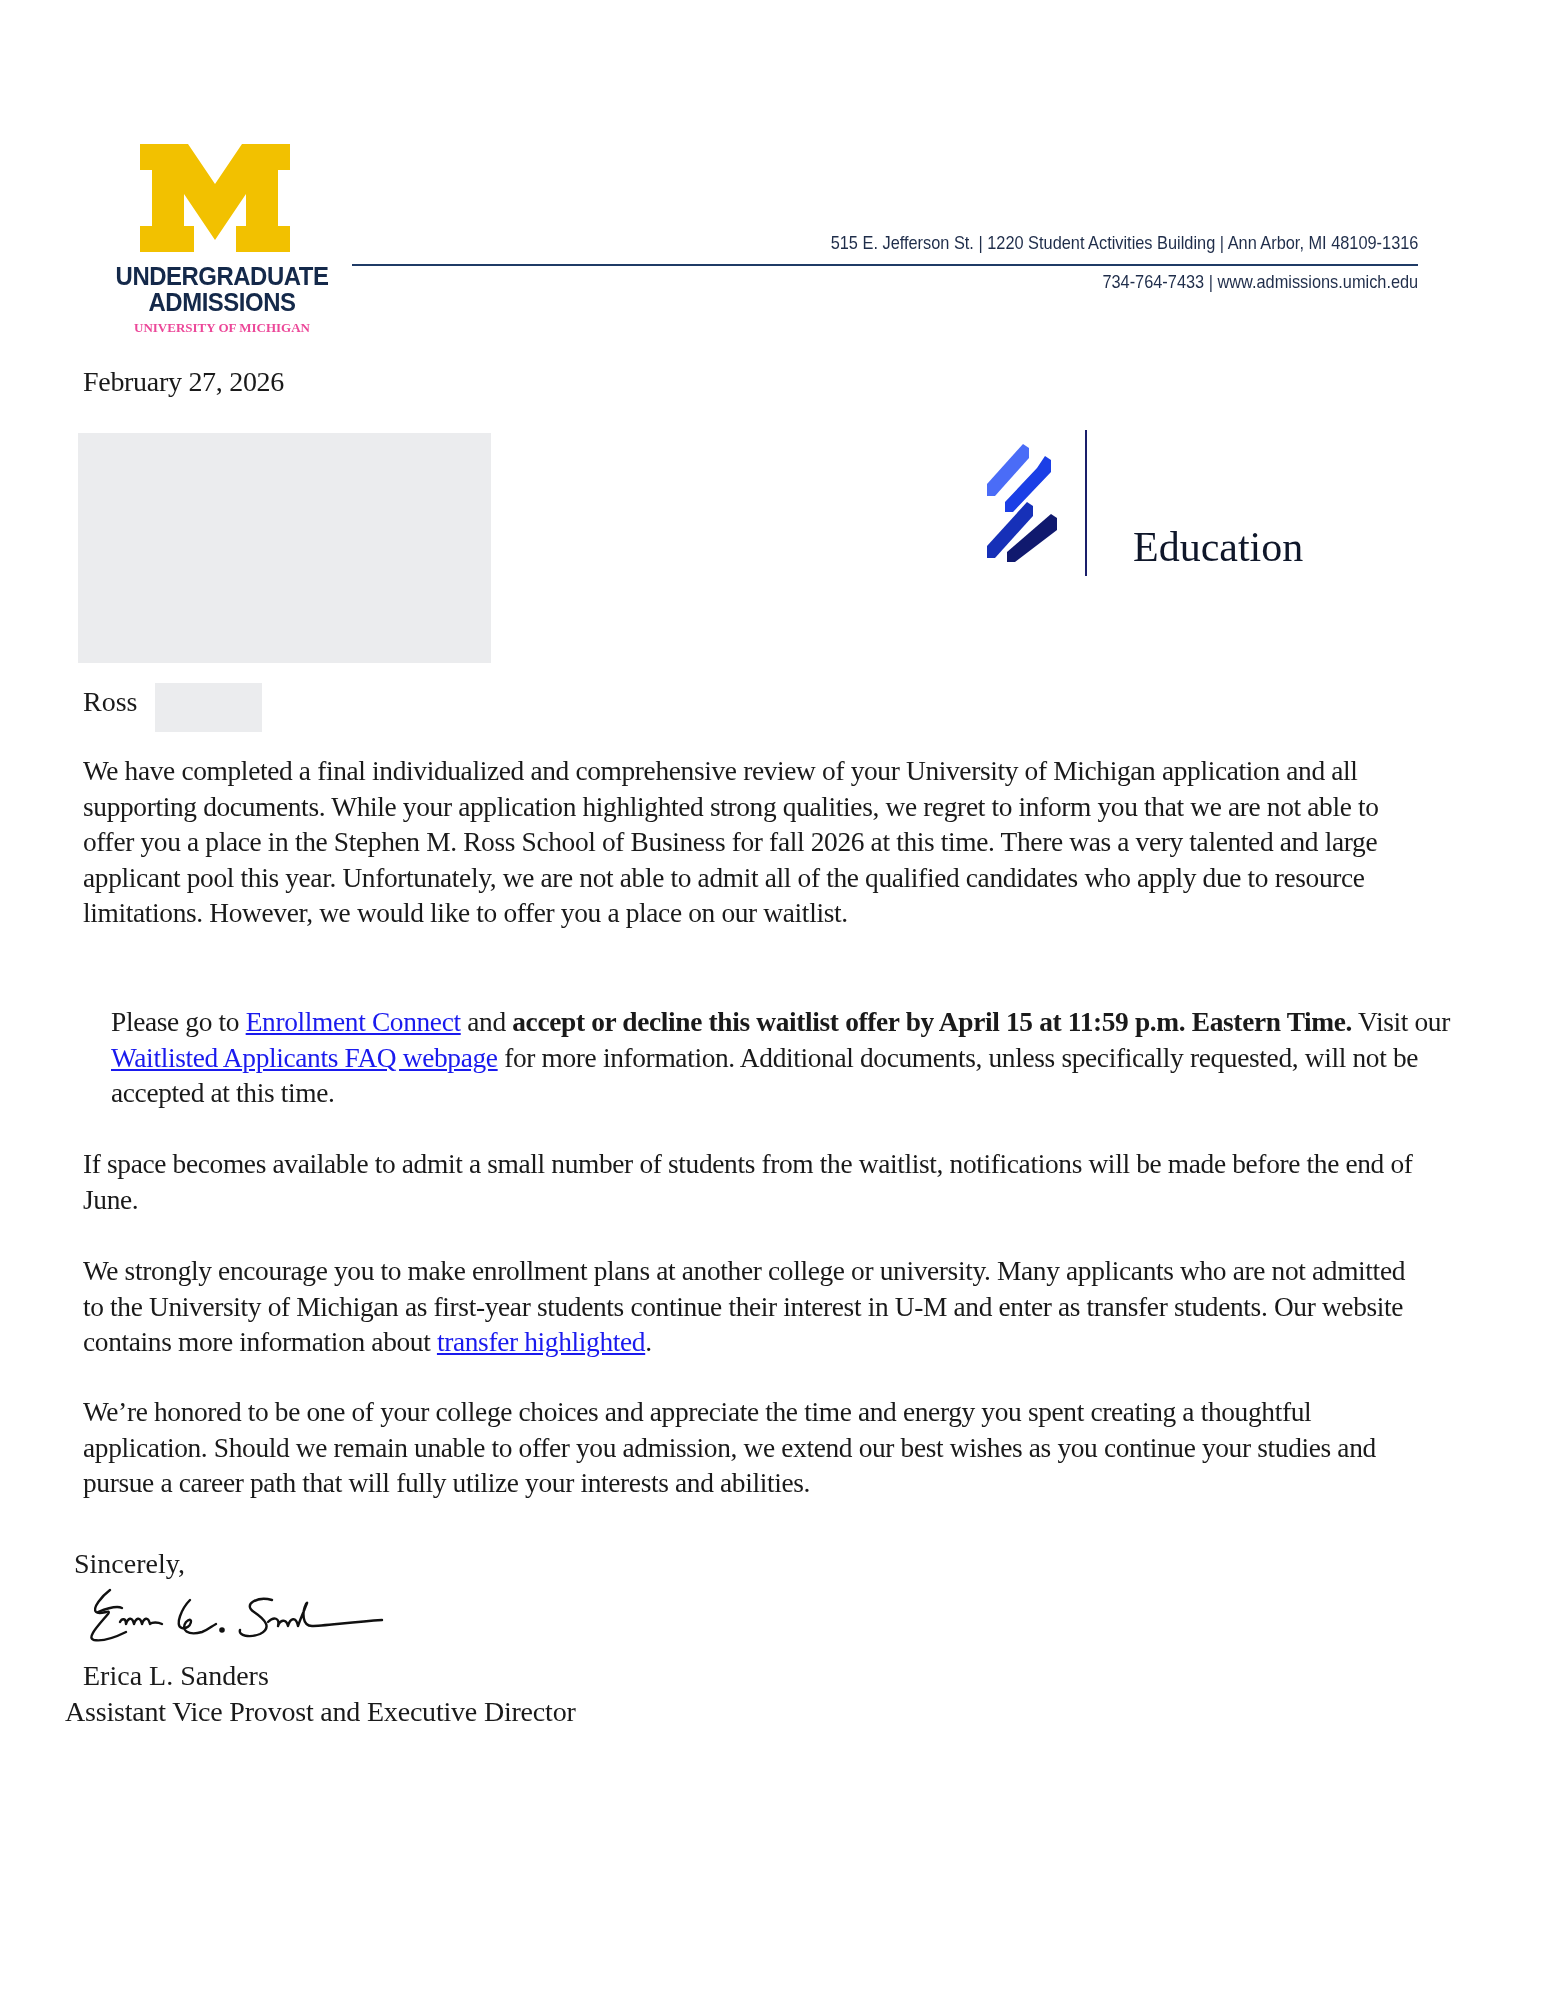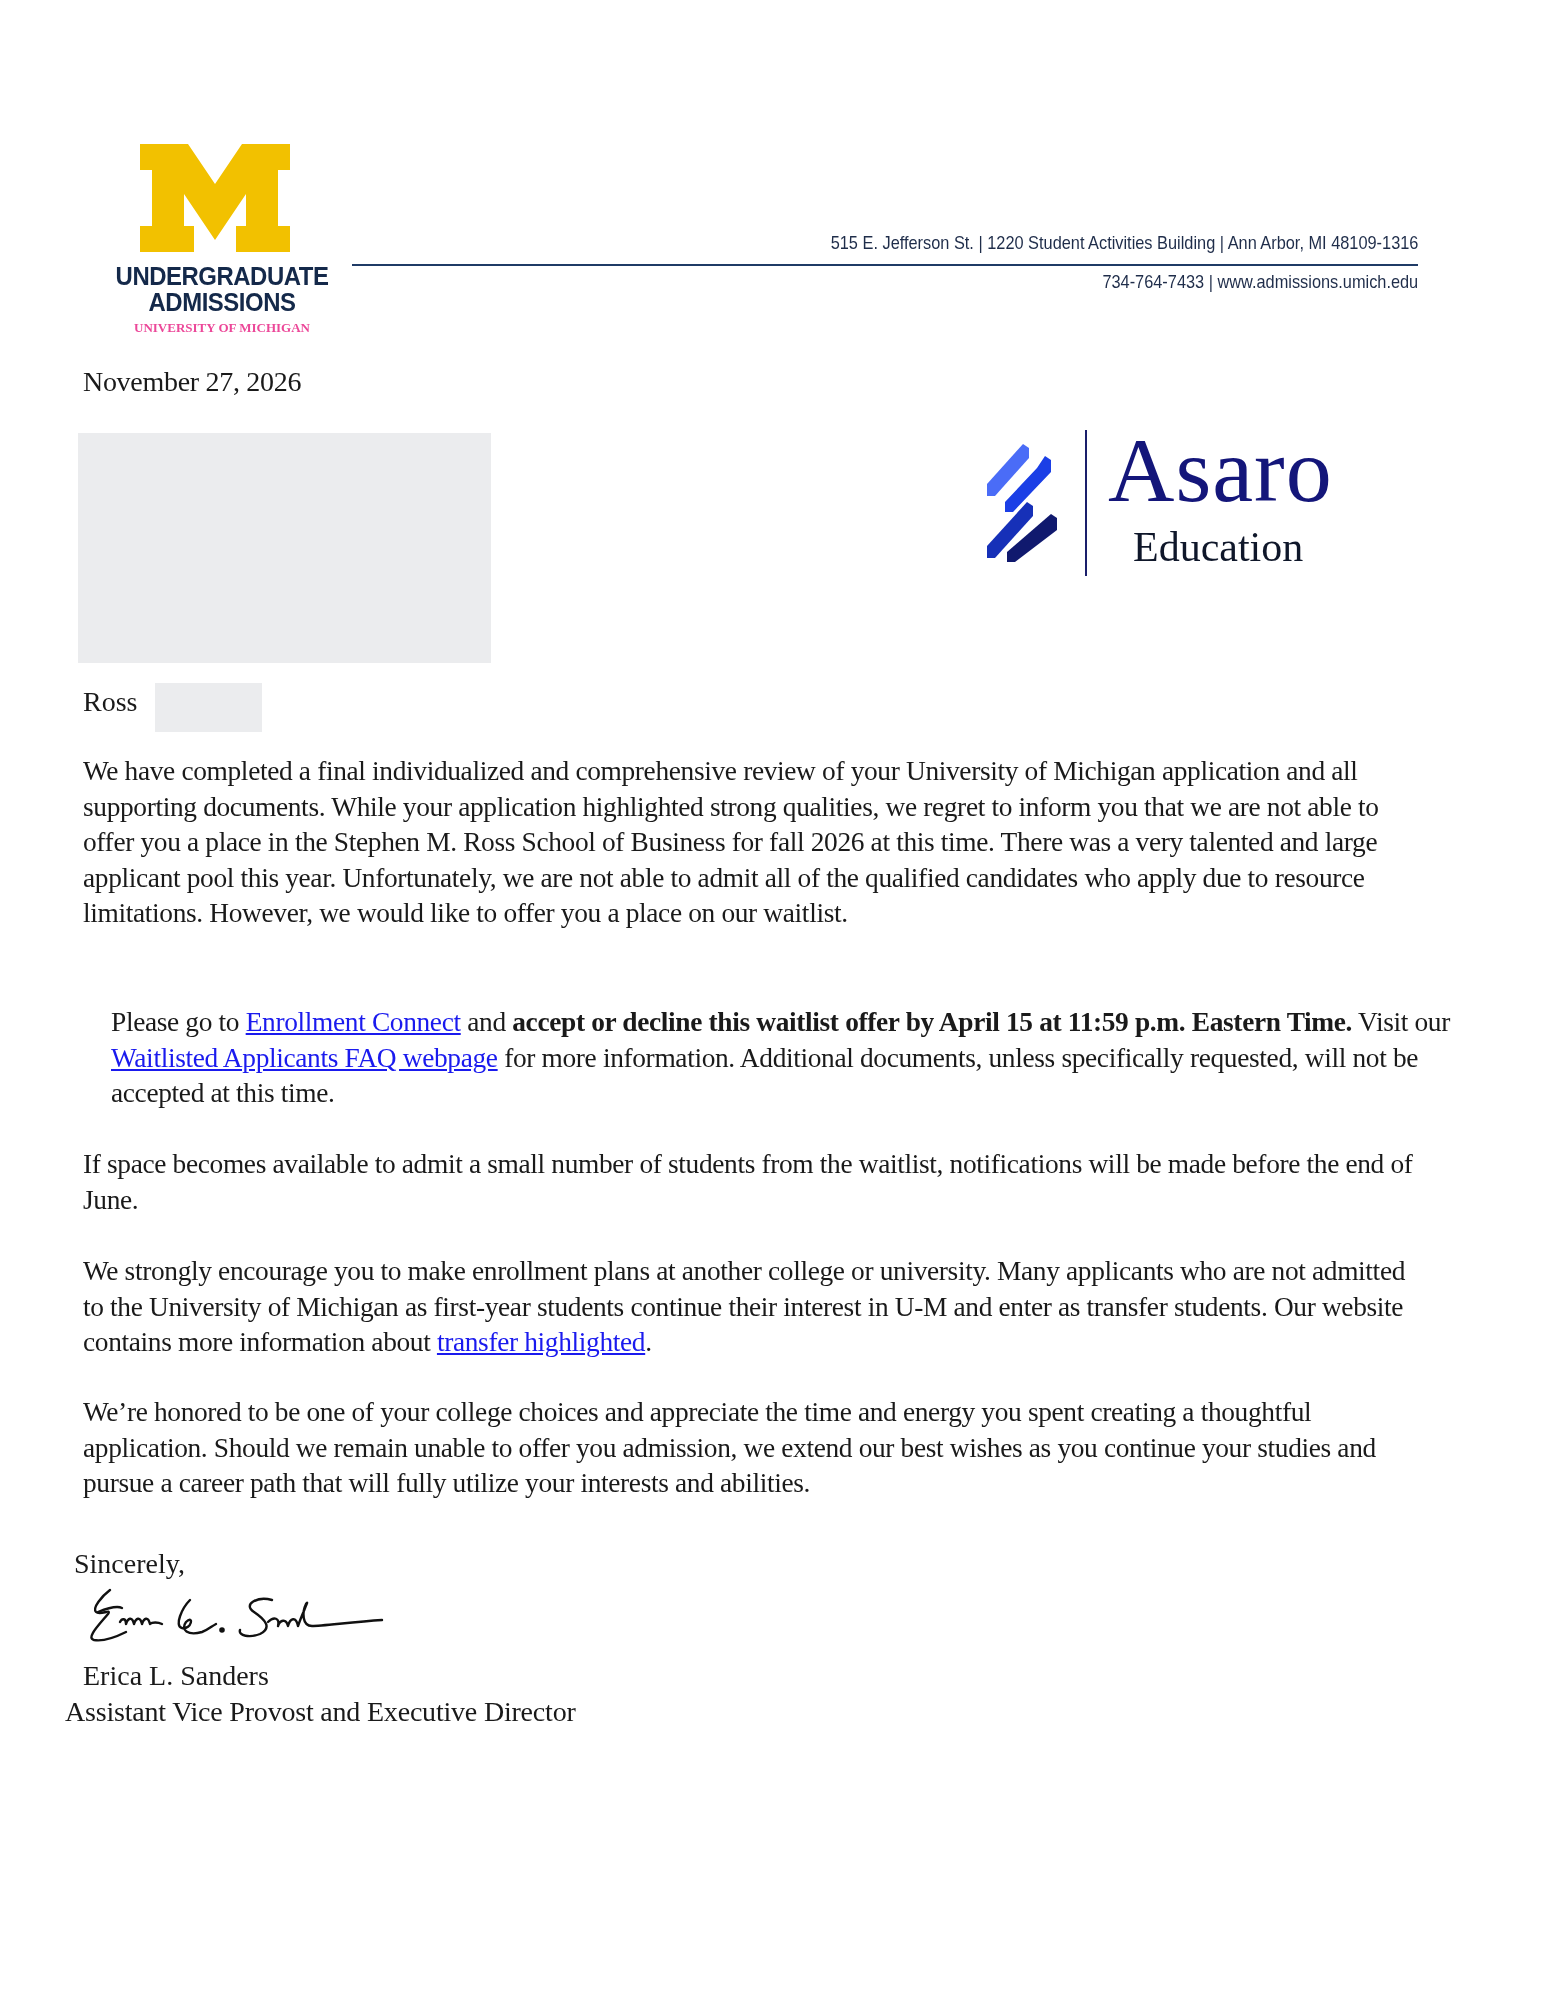--- a/index.html
+++ b/index.html
@@ -66,33 +66,32 @@
   </svg>
   <div class="um-line1">UNDERGRADUATE</div>
   <div class="um-line2">ADMISSIONS</div>
   <div class="um-line3">UNIVERSITY OF MICHIGAN</div>
 </div>
 
 <div class="addr1">515 E. Jefferson St. | 1220 Student Activities Building | Ann Arbor, MI 48109-1316</div>
 <div class="rule"></div>
 <div class="addr2">734-764-7433 | www.admissions.umich.edu</div>
 
-<div class="date">November 27, 2026</div>
+<div class="date">February 27, 2026</div>
 
 <div class="redact-address"></div>
 
 <div class="asaro">
   <svg style="position:absolute;left:0;top:16px;" width="72" height="118" viewBox="0 0 72 118">
     <polygon fill="#4a6cf7" points="38,0 44,4 44,14 10,52 2,52 2,40"></polygon>
     <polygon fill="#1b3fe6" points="60,12 66,16 66,28 28,68 20,68 20,58 52,24"></polygon>
     <polygon fill="#1630b8" points="42,58 48,62 48,72 10,114 2,114 2,102"></polygon>
     <polygon fill="#10196e" points="66,70 72,74 72,86 30,118 22,118 22,108"></polygon>
   </svg>
   <div class="asaro-divider"></div>
-  <div class="asaro-name">Asaro</div>
   <div class="asaro-sub">Education</div>
 </div>
 
 <div class="dear-row">
   <span>Ross</span>
 </div>
 <div class="redact-name"></div>
 
 <p class="para p1">We have completed a final individualized and comprehensive review of your University of Michigan application and all supporting documents. While your application highlighted strong qualities, we regret to inform you that we are not able to offer you a place in the Stephen M. Ross School of Business for fall 2026 at this time. There was a very talented and large applicant pool this year. Unfortunately, we are not able to admit all of the qualified candidates who apply due to resource limitations. However, we would like to offer you a place on our waitlist.</p>
 

